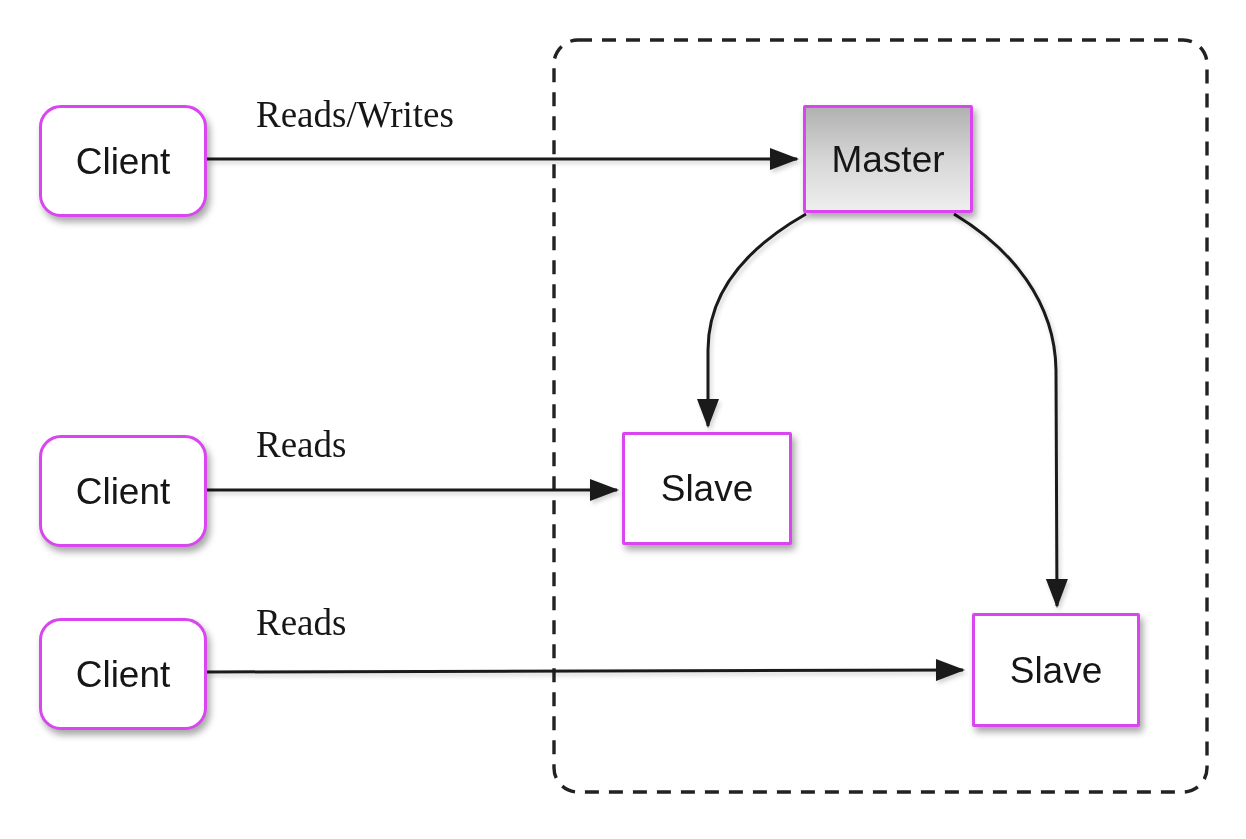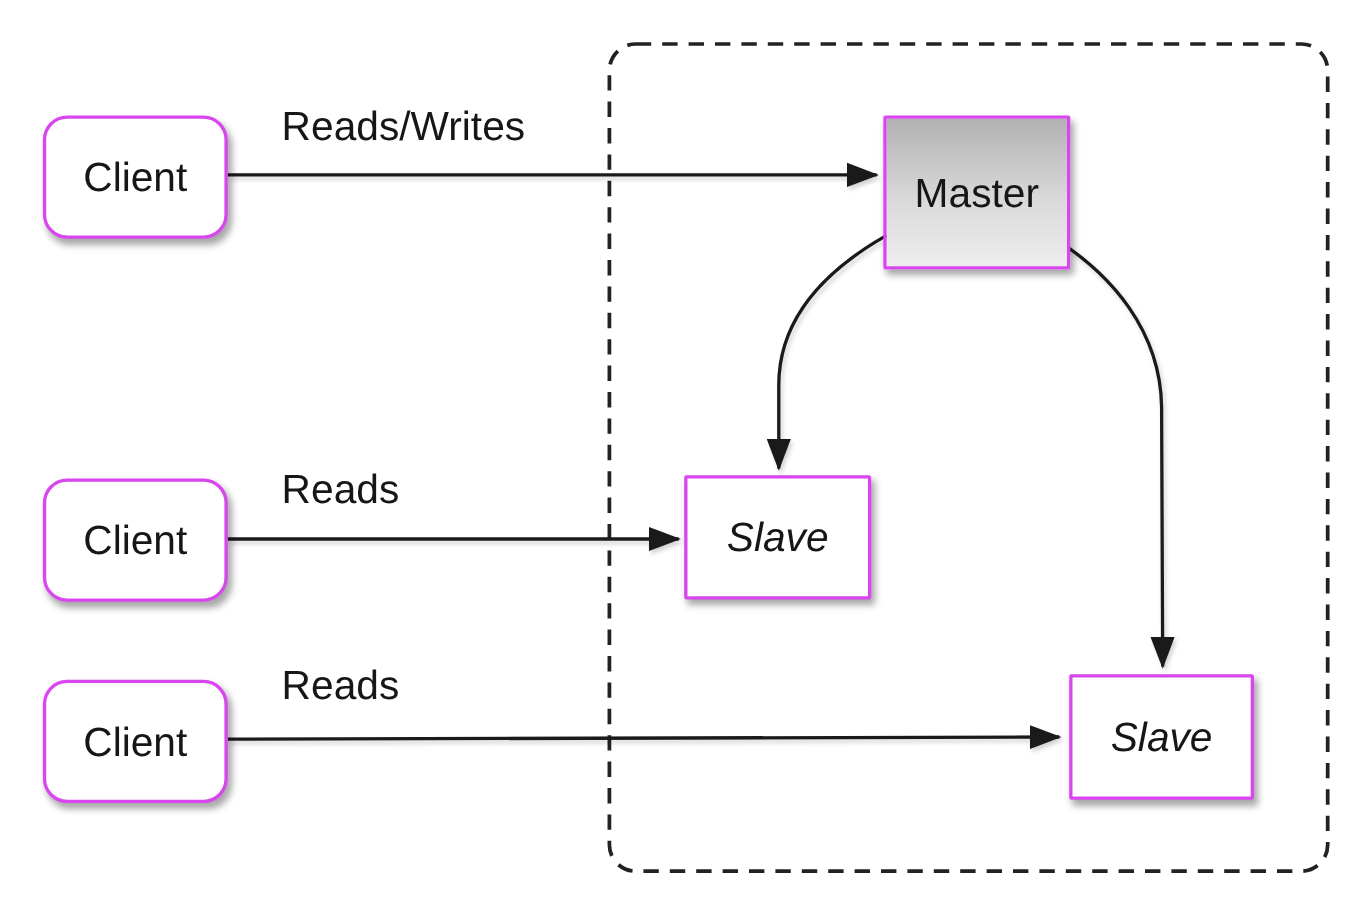--- a/index.html
+++ b/index.html
@@ -36,34 +36,35 @@
     left: 39px;
     width: 168px;
     height: 112px;
     border-radius: 22px;
   }
   .client-1 { top: 105px; }
   .client-2 { top: 435px; }
   .client-3 { top: 618px; }
   .master {
     left: 803px; top: 105px;
-    width: 170px; height: 140px;
+    width: 170px; height: 108px;
     border-radius: 2px;
     background: linear-gradient(180deg, #b2b2b2 0%, #d9d9d9 55%, #eeeeee 100%);
   }
-  .slave { border-radius: 2px; font-style: italic; }
+  .slave { border-radius: 2px; }
   .slave-1 { left: 622px; top: 432px; width: 170px; height: 113px; }
   .slave-2 { left: 972px; top: 613px; width: 168px; height: 114px; }
   .edge-label {
     position: absolute;
     font-size: 37px;
     line-height: 1;
     white-space: nowrap;
     z-index: 3;
     color: #161616;
+    font-family: Liberation Serif, serif;
   }
   .lbl-reads-writes { left: 256px; top: 96px; }
   .lbl-reads-mid    { left: 256px; top: 426px; }
   .lbl-reads-bot    { left: 256px; top: 604px; }
   .lbl-replication  { left: 775px; top: 268px; }
 </style>
 </head>
 <body>
 
 <div class="canvas">

